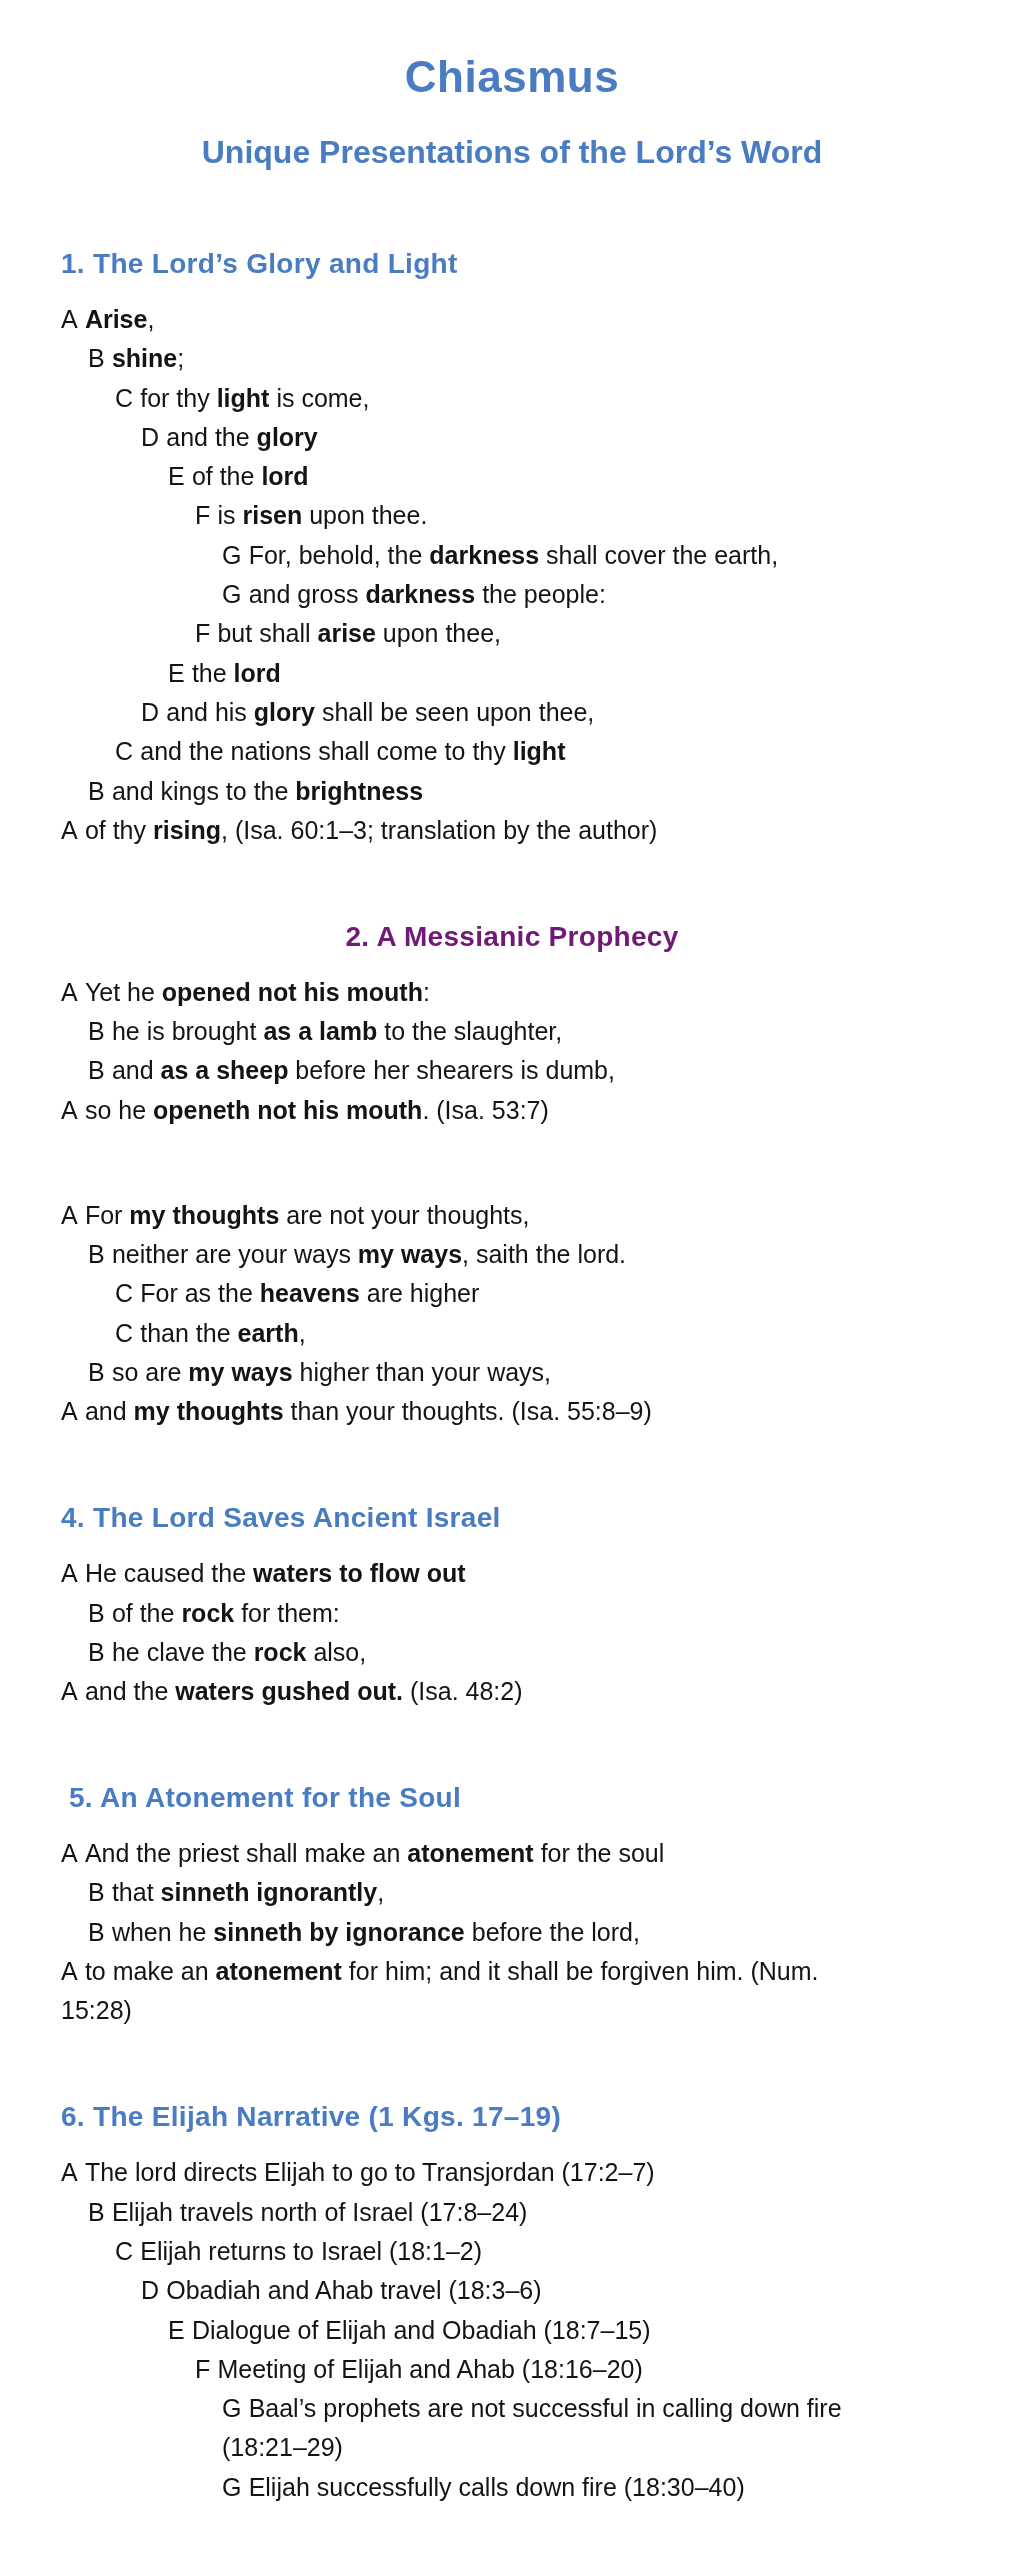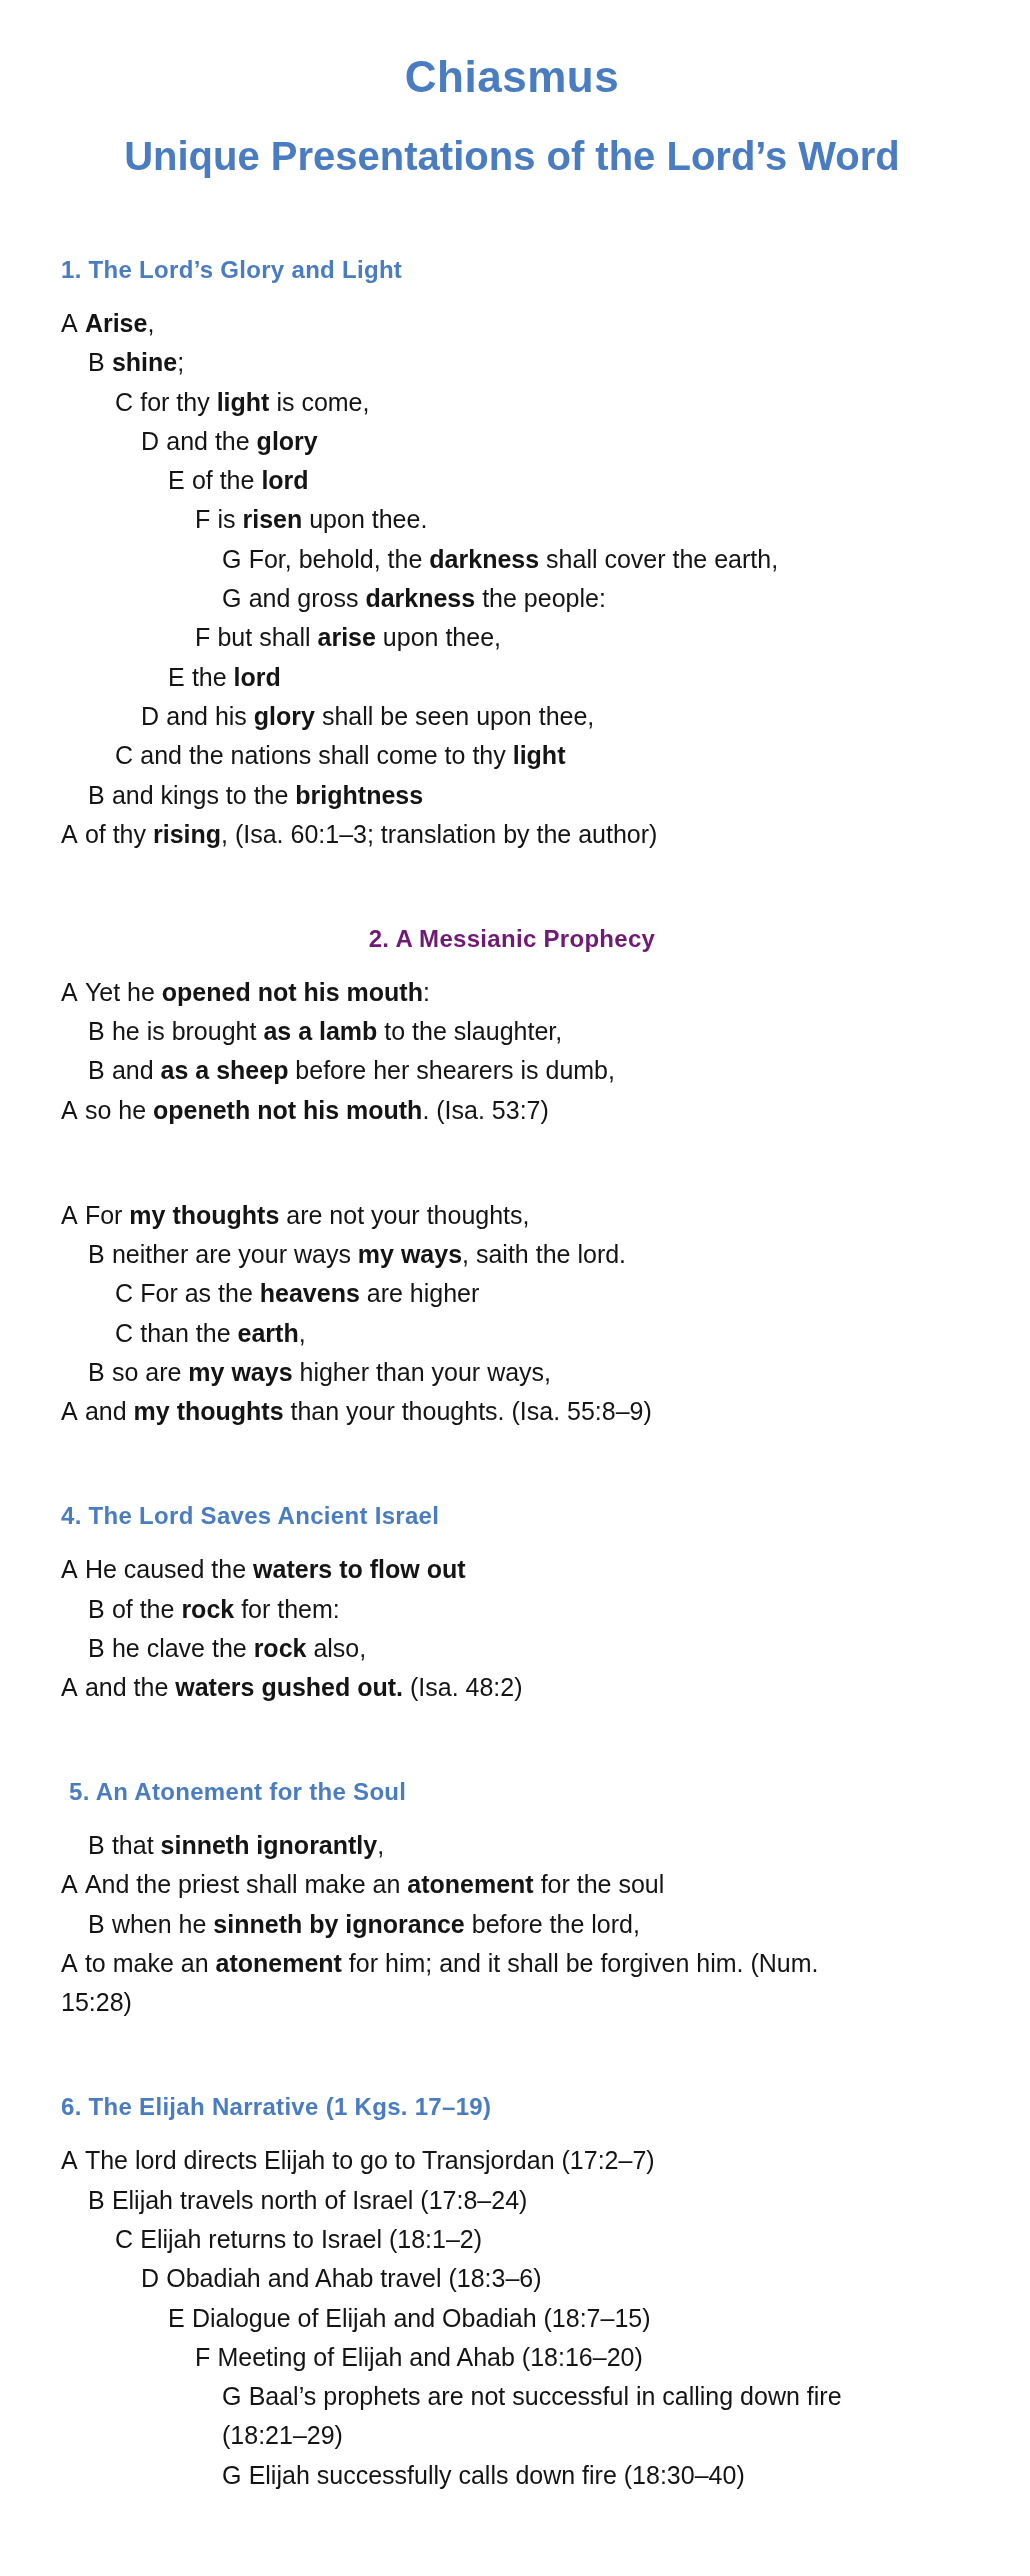--- a/index.html
+++ b/index.html
@@ -23,29 +23,29 @@
   .title {
     margin: 0;
     text-align: center;
     font-size: 44px;
     font-weight: 700;
     letter-spacing: 0.5px;
   }
   .subtitle {
     margin-top: 32px;
     text-align: center;
-    font-size: 40px;
+    font-size: 32px;
     font-weight: 700;
   }
   .section {
     margin-top: 77px;
   }
   .section .heading {
     margin: 0 0 25px 0;
-    font-size: 24px;
+    font-size: 28px;
     font-weight: 700;
     letter-spacing: 0.3px;
   }
   .line {
     font-size: 25px;
     line-height: 28px;
     margin-bottom: 11.3px;
   }
   .letter {
     margin-right: 7.2px;
@@ -103,22 +103,22 @@
         </section>
         <section class="section">
           <h2 class="heading" style="color: rgb(74, 124, 194);">4. The Lord Saves Ancient Israel</h2>
           <div class="line ind-0"><span class="letter">A</span><span class="seg">He caused the </span><span class="seg bold">waters to flow out</span></div>
           <div class="line ind-1"><span class="letter">B</span><span class="seg">of the </span><span class="seg bold">rock</span><span class="seg"> for them:</span></div>
           <div class="line ind-1"><span class="letter">B</span><span class="seg">he clave the </span><span class="seg bold">rock</span><span class="seg"> also,</span></div>
           <div class="line ind-0"><span class="letter">A</span><span class="seg">and the </span><span class="seg bold">waters gushed out.</span><span class="seg"> (Isa. 48:2)</span></div>
         </section>
         <section class="section">
           <h2 class="heading" style="color: rgb(74, 124, 194); margin-left: 8px;">5. An Atonement for the Soul</h2>
+          <div class="line ind-0"><span class="letter">A</span><span class="seg">And the priest shall make an </span><span class="seg bold">atonement</span><span class="seg"> for the soul</span></div>
           <div class="line ind-1"><span class="letter">B</span><span class="seg">that </span><span class="seg bold">sinneth ignorantly</span><span class="seg">,</span></div>
-          <div class="line ind-0"><span class="letter">A</span><span class="seg">And the priest shall make an </span><span class="seg bold">atonement</span><span class="seg"> for the soul</span></div>
           <div class="line ind-1"><span class="letter">B</span><span class="seg">when he </span><span class="seg bold">sinneth by ignorance</span><span class="seg"> before the lord,</span></div>
           <div class="line ind-0"><span class="letter">A</span><span class="seg">to make an </span><span class="seg bold">atonement</span><span class="seg"> for him; and it shall be forgiven him. (Num.</span></div>
           <div class="line ind-0"><span class="seg">15:28)</span></div>
         </section>
         <section class="section">
           <h2 class="heading" style="color: rgb(74, 124, 194);">6. The Elijah Narrative (1 Kgs. 17–19)</h2>
           <div class="line ind-0"><span class="letter">A</span><span class="seg">The lord directs Elijah to go to Transjordan (17:2–7)</span></div>
           <div class="line ind-1"><span class="letter">B</span><span class="seg">Elijah travels north of Israel (17:8–24)</span></div>
           <div class="line ind-2"><span class="letter">C</span><span class="seg">Elijah returns to Israel (18:1–2)</span></div>
           <div class="line ind-3"><span class="letter">D</span><span class="seg">Obadiah and Ahab travel (18:3–6)</span></div>

